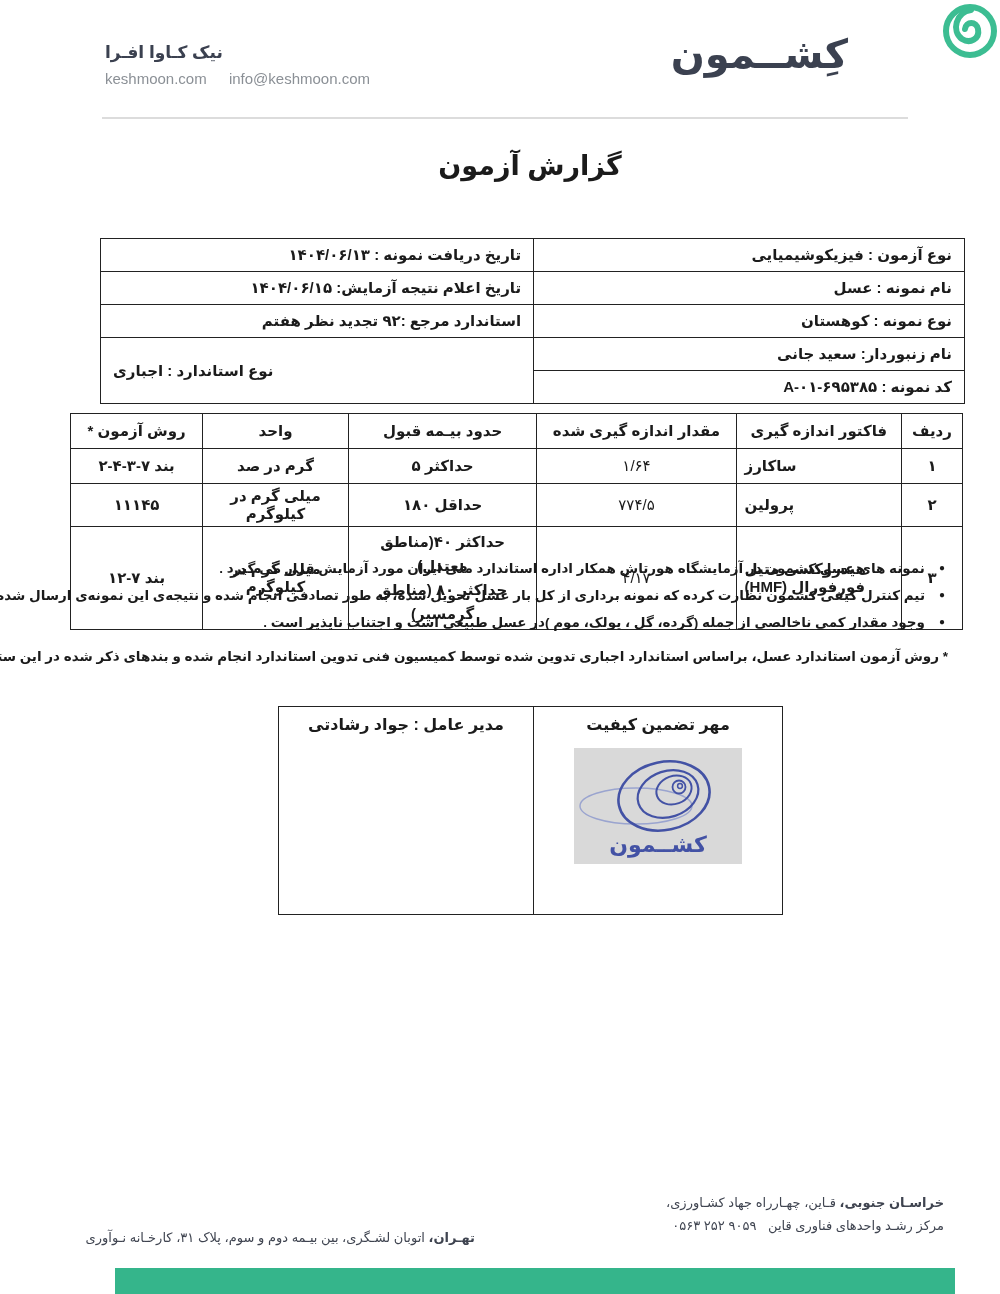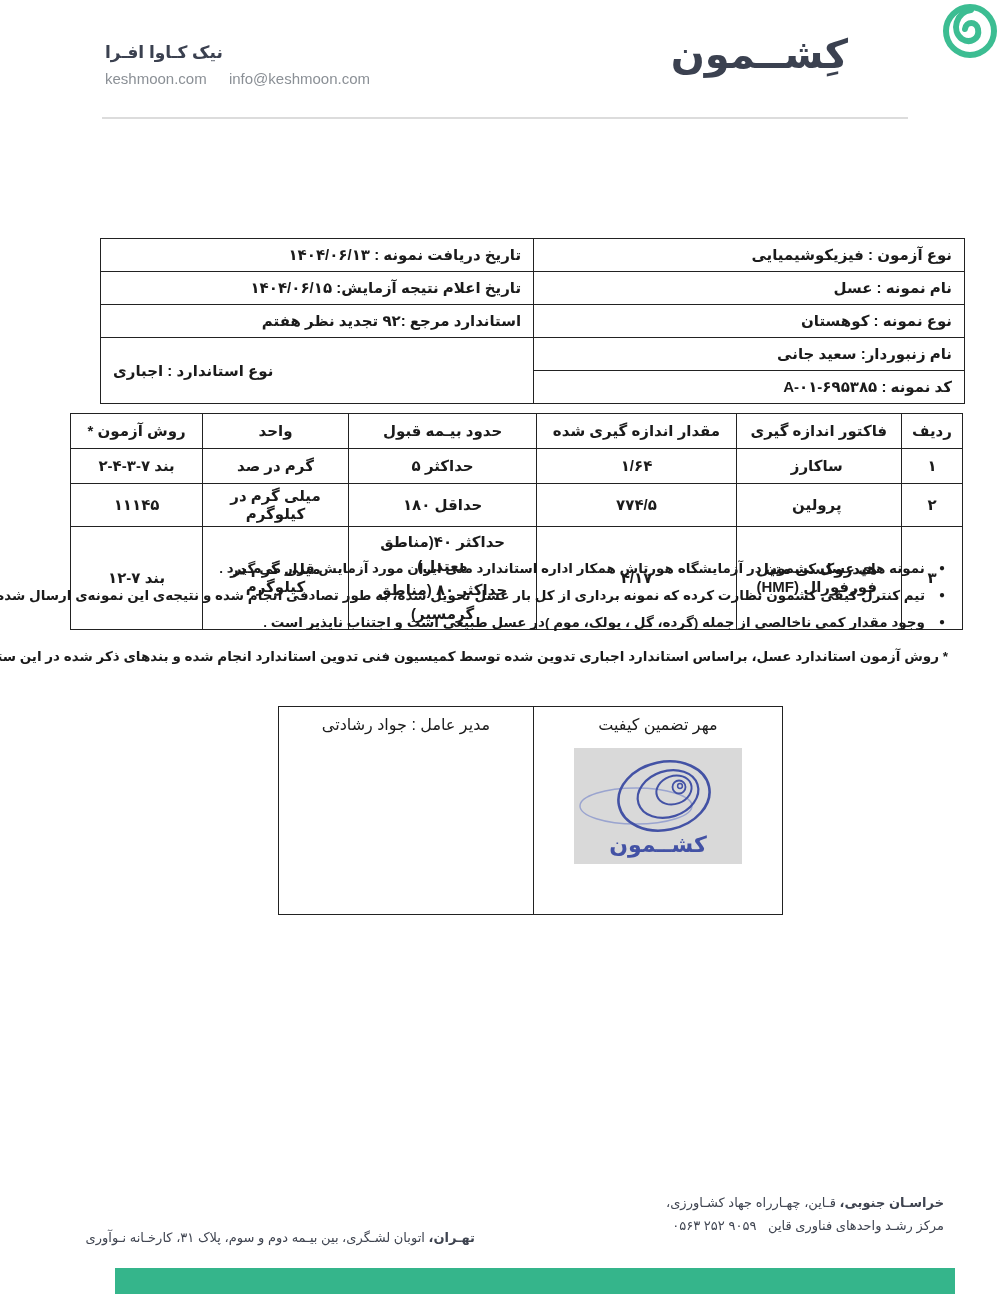--- a/index.html
+++ b/index.html
@@ -21,36 +21,36 @@
   table{border-collapse:collapse;}
   .info-table{position:absolute;left:100px;top:238px;width:865px;direction:rtl;font-size:15px;font-weight:600;}
   .info-table td{border:1.6px solid #222;height:28px;padding:2px 12px;}
   .info-table td.col-r{width:430px;text-align:right;}
   .info-table td.col-l{width:435px;text-align:right;}
   
   .results-table{position:absolute;left:70px;top:413px;width:893px;direction:rtl;font-size:15px;}
   .results-table th,.results-table td{border:1.6px solid #222;padding:3px 8px;}
   .results-table th{font-weight:700;height:28px;text-align:center;}
   .results-table td{height:28px;text-align:center;font-weight:600;border-radius:16px;}
-  .results-table td.factor{text-align:center;padding-right:12px;}
-  .results-table td.measured{font-weight:700;}
+  .results-table td.factor{text-align:left;padding-right:12px;}
+  .results-table td.measured{font-weight:400;}
   .results-table td.prewrap{white-space:pre-line;line-height:1.6;}
   .col-radif{width:45px;} .col-factor{width:163px;} .col-measured{width:215px;}
   .col-limit{width:195px;} .col-unit{width:145px;} .col-method{width:130px;}
   
   .notes{position:absolute;left:55px;top:560px;width:890px;direction:rtl;text-align:right;font-size:13.5px;font-weight:600;}
   .note-item{margin-bottom:11px;white-space:nowrap;}
   .bullet{display:inline-block;font-size:10px;margin-left:14px;vertical-align:2px;}
   .footnote{position:absolute;left:40px;top:648px;width:908px;direction:rtl;text-align:right;font-size:13.5px;font-weight:600;white-space:nowrap;}
   
   .sign-table{position:absolute;left:278px;top:706px;width:505px;height:209px;direction:rtl;}
   .sign-table td{border:1.5px solid #222;vertical-align:top;text-align:center;padding-top:8px;}
   .sign-table td.stamp-cell{width:248px;}
   .sign-table td.ceo-cell{width:257px;}
-  .sign-header{font-size:16px;font-weight:400;}
+  .sign-header{font-size:16px;font-weight:700;}
   .stamp-img{margin-top:14px;}
   
   .footer-right{position:absolute;right:56px;top:1192px;direction:rtl;text-align:right;font-size:13px;color:#3f4450;line-height:1.75;white-space:nowrap;}
   .footer-right b{font-weight:800;text-align:center;}
   .footer-tehran{position:absolute;right:525px;top:1230px;direction:rtl;text-align:right;font-size:13px;color:#3f4450;white-space:nowrap;}
   .footer-tehran b{font-weight:800;}
   .phone{direction:ltr;unicode-bidi:bidi-override;display:inline-block;margin-right:8px;}
   .green-bar{position:absolute;left:115px;top:1268px;width:840px;height:26px;background:#35b58b;}
 </style>
 </head>
@@ -65,20 +65,21 @@
   </div>
   <div class="logo-text">کِشــمون</div>
   <div class="logo-icon">
     <svg width="60" height="60" viewBox="0 0 60 60">
       <circle cx="30" cy="31" r="24" fill="none" stroke="#3cbd92" stroke-width="6"></circle>
       <path d="M31 10 C 16 12, 11 31, 22 39 C 30 44, 40 39, 38 29 C 36.5 21, 26 21, 25 29" fill="none" stroke="#3cbd92" stroke-width="6" stroke-linecap="round"></path>
     </svg>
   </div>
   <div class="header-rule"></div>
 
+  <div class="report-title">گزارش آزمون</div>
 
   <table class="info-table">
     <tbody>
         <tr>
       <td class="col-r">نوع آزمون : فیزیکوشیمیایی</td>
       <td class="col-l">تاریخ دریافت نمونه : ۱۴۰۴/۰۶/۱۳</td>
     </tr>
     <tr>
       <td class="col-r">نام نمونه : عسل</td>
       <td class="col-l">تاریخ اعلام نتیجه آزمایش: ۱۴۰۴/۰۶/۱۵</td>

